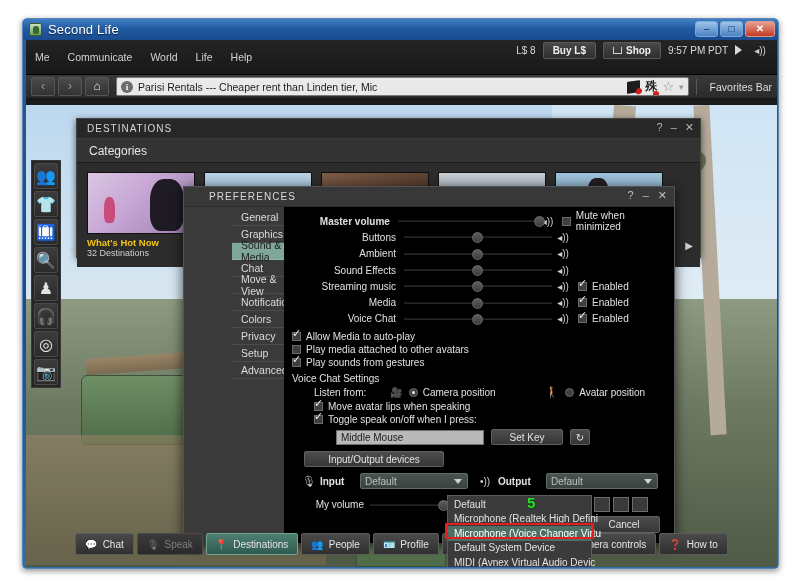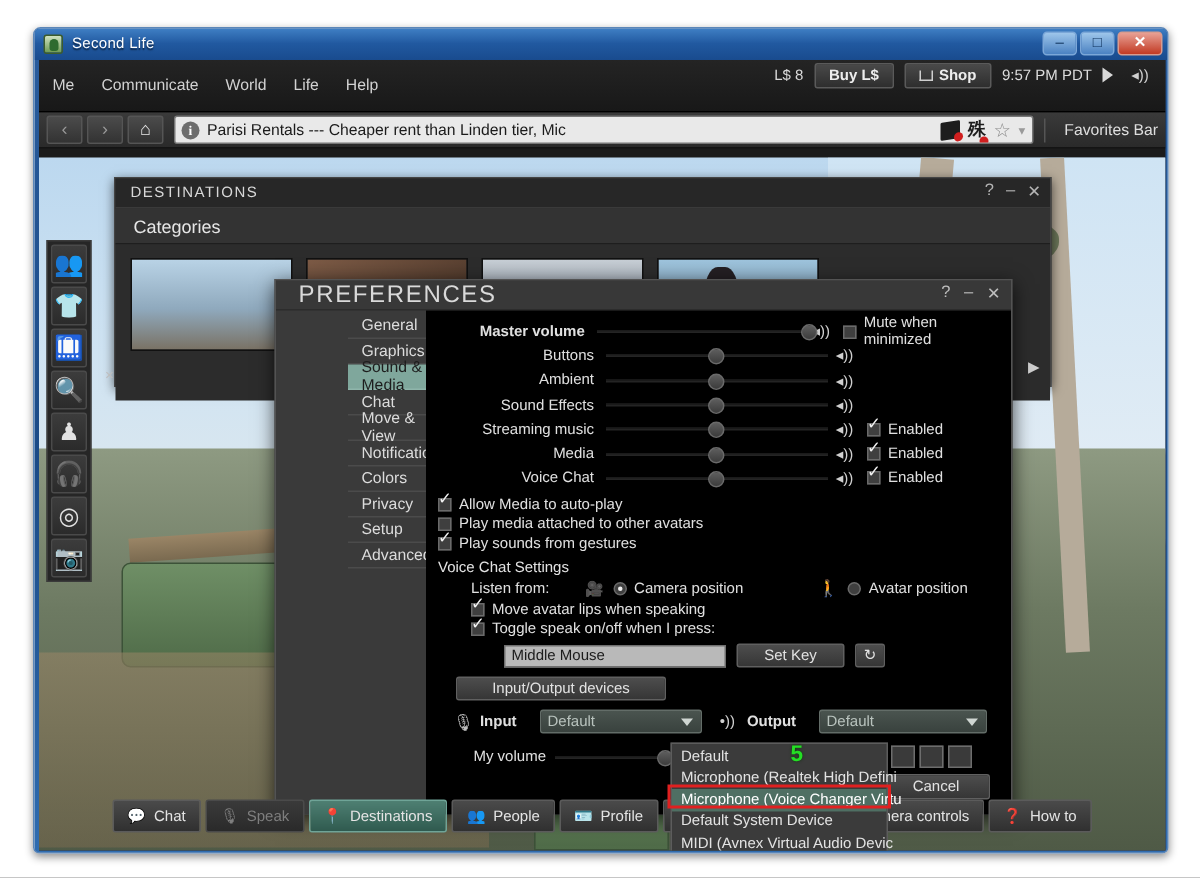--- a/index.html
+++ b/index.html
@@ -30,21 +30,21 @@
     width: 13px; height: 13px; margin-right: 6px;
     background: linear-gradient(180deg,#cfe2c0,#6f9b55);
     border: 1px solid #3d5c2c; border-radius: 2px;
     position: relative;
   }
   .title-icon:after {
     content: ""; position: absolute; left: 3px; top: 2px;
     width: 6px; height: 8px; border-radius: 3px 3px 2px 2px;
     background: #2f6b2f;
   }
-  .title-text { color: #fff; font-size: 10px; letter-spacing: .2px; text-shadow: 0 1px 1px rgba(0,0,0,.6); }
+  .title-text { color: #fff; font-size: 13px; letter-spacing: .2px; text-shadow: 0 1px 1px rgba(0,0,0,.6); }
   .wbtns { position: absolute; right: 3px; top: 2px; display: flex; gap: 2px; }
   .wbtn {
     width: 23px; height: 16px; border-radius: 3px;
     border: 1px solid #7ba7d8;
     background: linear-gradient(180deg,#9dc5ea,#4b82c2);
     color: #0b2e57; font-size: 10px; line-height: 14px; text-align: center;
   }
   .wbtn.close {
     width: 30px;
     border: 1px solid #d89b8e;
@@ -226,21 +226,21 @@
     position: absolute; left: 157px; top: 146px;
     width: 492px; height: 357px;
     background: #3a3a3a;
     border: 1px solid #535353;
     box-shadow: 0 3px 12px rgba(0,0,0,.7);
   }
   .prefs-title {
     height: 20px; background: #383838; position: relative;
     display: flex; align-items: center; border-bottom: 1px solid #2c2c2c;
   }
-  .prefs-title-text { color: #d9d9d9; font-size: 16px; letter-spacing: 1.1px; padding-left: 15px; }
+  .prefs-title-text { color: #d9d9d9; font-size: 10px; letter-spacing: 1.1px; padding-left: 25px; }
   .prefs-ctrls { position: absolute; right: 7px; top: 2px; display: flex; gap: 9px; color: #bdbdbd; font-size: 11px; }
   .prefs-body { display: flex; height: 336px; }
   .prefs-nav { width: 100px; background: #3a3a3a; padding-top: 2px; }
   .navrow {
     height: 17px; color: #dcdcdc; font-size: 10.5px;
     display: flex; align-items: center; padding-left: 9px;
     border-bottom: 1px solid #4b4b4b;
     margin-left: 48px;
   }
   .navrow.sel { background: #7fa79c; color: #1d1d1d; border-bottom-color: #8fb6ab; }
@@ -415,20 +415,28 @@
             <span>?</span>
             <span>–</span>
             <span>✕</span>
           </div>
         </div>
         <div class="cat-bar">
           <span class="cat-label">Categories</span>
         </div>
         <div class="dest-body">
           <div class="dcard">
+            <div class="dthumb a">
+              <div class="dthumb-fig" style="left:62px;top:6px;width:34px;height:52px;background:#1e1b24;"></div>
+              <div class="dthumb-fig" style="left:16px;top:24px;width:11px;height:26px;background:#c94b7a;"></div>
+            </div>
+            <div class="dname">What's Hot Now</div>
+            <div class="dsub">32 Destinations</div>
+          </div>
+          <div class="dcard">
             <div class="dthumb b"></div>
             <div class="dname"></div>
             <div class="dsub"></div>
           </div>
           <div class="dcard">
             <div class="dthumb c"></div>
             <div class="dname"></div>
             <div class="dsub"></div>
           </div>
           <div class="dcard">

